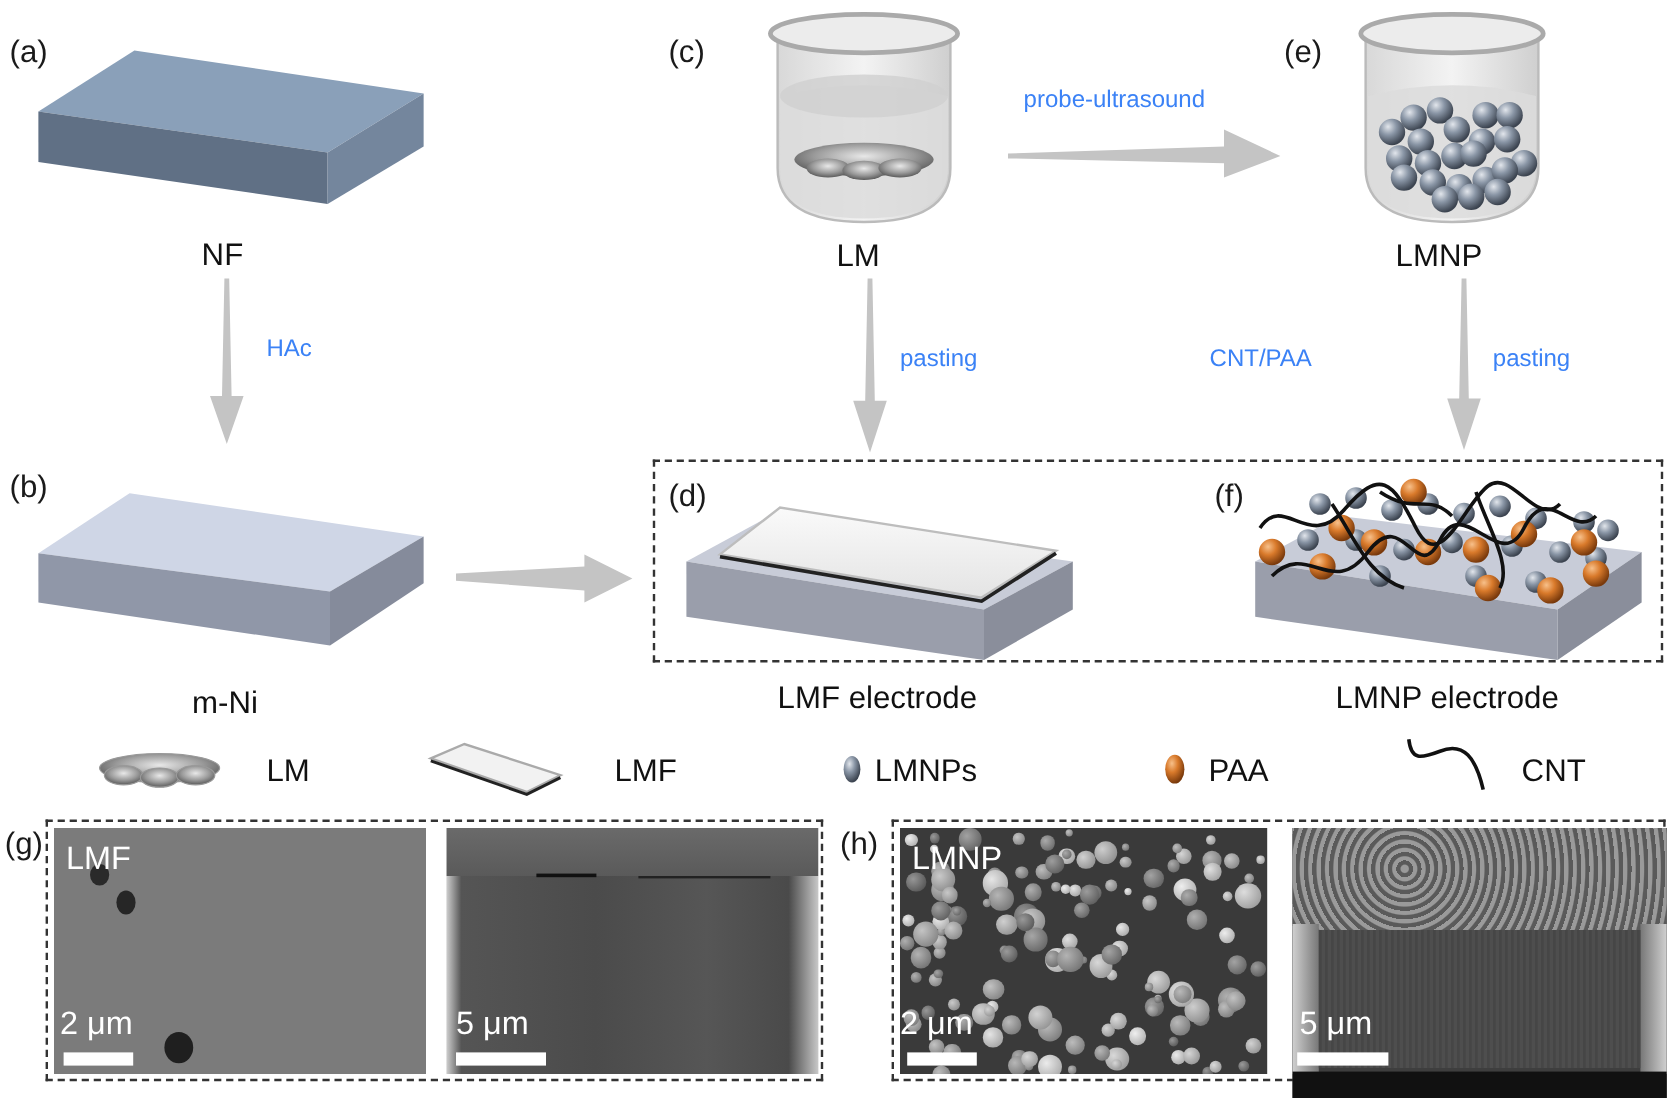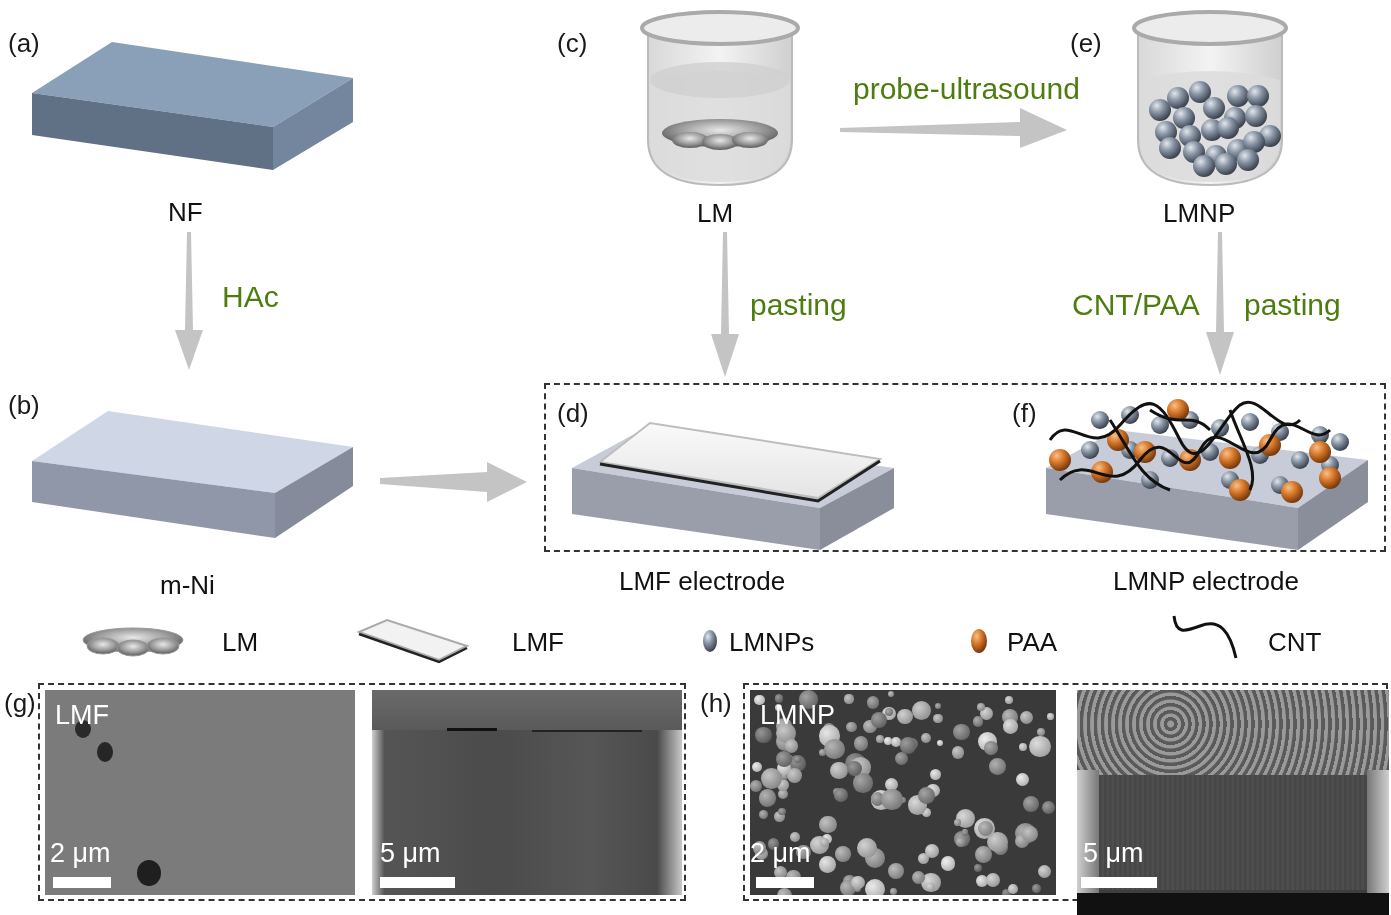--- a/index.html
+++ b/index.html
@@ -1,21 +1,21 @@
 <!DOCTYPE html>
 <html><head>
 <meta charset="utf-8">
 <style>
   html, body { margin: 0; padding: 0; background: #ffffff; }
   body { width: 1391px; height: 915px; position: relative; overflow: hidden;
          font-family: "Liberation Sans", sans-serif; color: #111; }
   .abs { position: absolute; }
   .plabel { position: absolute; font-size: 26px; color: #1a1a1a; }
   .caption { position: absolute; font-size: 26px; color: #111; white-space: nowrap; }
-  .step { position: absolute; font-size: 30px; color: #4d7c0f; white-space: nowrap; }
+  .step { position: absolute; font-size: 20px; color: #3b82f6; white-space: nowrap; }
   .legend-text { position: absolute; font-size: 26px; color: #111; white-space: nowrap; }
   .dashbox { position: absolute; border: 2px dashed #333; box-sizing: border-box; }
   svg { position: absolute; overflow: visible; }
   .sem { position: absolute; overflow: hidden; }
   .sem-label { position: absolute; color: #fff; font-size: 27px; white-space: nowrap; }
   .scalebar { position: absolute; background: #fff; height: 11px; }
 </style>
 </head>
 <body>
 
@@ -126,39 +126,39 @@
       <circle cx="84" cy="166" r="11" fill="url(#gball)"></circle>
       <circle cx="106" cy="164" r="11" fill="url(#gball)"></circle>
       <circle cx="128" cy="160" r="11" fill="url(#gball)"></circle>
     </g>
 </svg>
 <div class="caption" style="left:1163px;top:198px">LMNP</div>
 
 <svg style="left:1200px;top:232px" width="40" height="150">
   <polygon points="18,0 22,0 24,100 34,100 20,143 6,100 16,100" fill="#c4c4c4"></polygon>
 </svg>
-<div class="step" style="left:1072px;top:288px">CNT/PAA</div>
+<div class="step" style="left:1008px;top:288px">CNT/PAA</div>
 <div class="step" style="left:1244px;top:288px">pasting</div>
 
 <div class="dashbox" style="left:544px;top:383px;width:842px;height:169px"></div>
 
 <svg style="left:540px;top:380px" width="320" height="170">
   <defs>
     <linearGradient id="filmtop" x1="0" y1="0" x2="0" y2="1">
       <stop offset="0" stop-color="#fafafa"></stop>
       <stop offset="1" stop-color="#e4e4e4"></stop>
     </linearGradient>
   </defs>
   <polygon points="32,88 98,52 354,88 280,128" fill="#c8ccd8"></polygon>
   <polygon points="32,88 280,128 280,170 32,134" fill="#9a9eab"></polygon>
   <polygon points="280,128 354,88 354,128 280,170" fill="#8a8e9b"></polygon>
   <polygon points="60,82 110,43 340,79 278,118" fill="url(#filmtop)" stroke="#bdbdbd" stroke-width="2"></polygon>
   <polyline points="60,84 278,121 340,81" fill="none" stroke="#222" stroke-width="3"></polyline>
 </svg>
-<div class="caption" style="left:619px;top:566px">LMF electrode</div>
+<div class="caption" style="left:648px;top:566px">LMF electrode</div>
 
 <svg id="f-electrode" style="left:1030px;top:380px" width="340" height="170">
   <polygon points="16,88 86,50 338,80 268,128" fill="#c8ccd8"></polygon>
   <polygon points="16,88 268,128 268,170 16,134" fill="#9a9eab"></polygon>
   <polygon points="268,128 338,80 338,122 268,170" fill="#8a8e9b"></polygon>
   <g id="f-gray">
       <circle cx="70" cy="40" r="9" fill="url(#gball)"></circle>
       <circle cx="100" cy="35" r="9" fill="url(#gball)"></circle>
       <circle cx="130" cy="45" r="9" fill="url(#gball)"></circle>
       <circle cx="160" cy="40" r="9" fill="url(#gball)"></circle>

